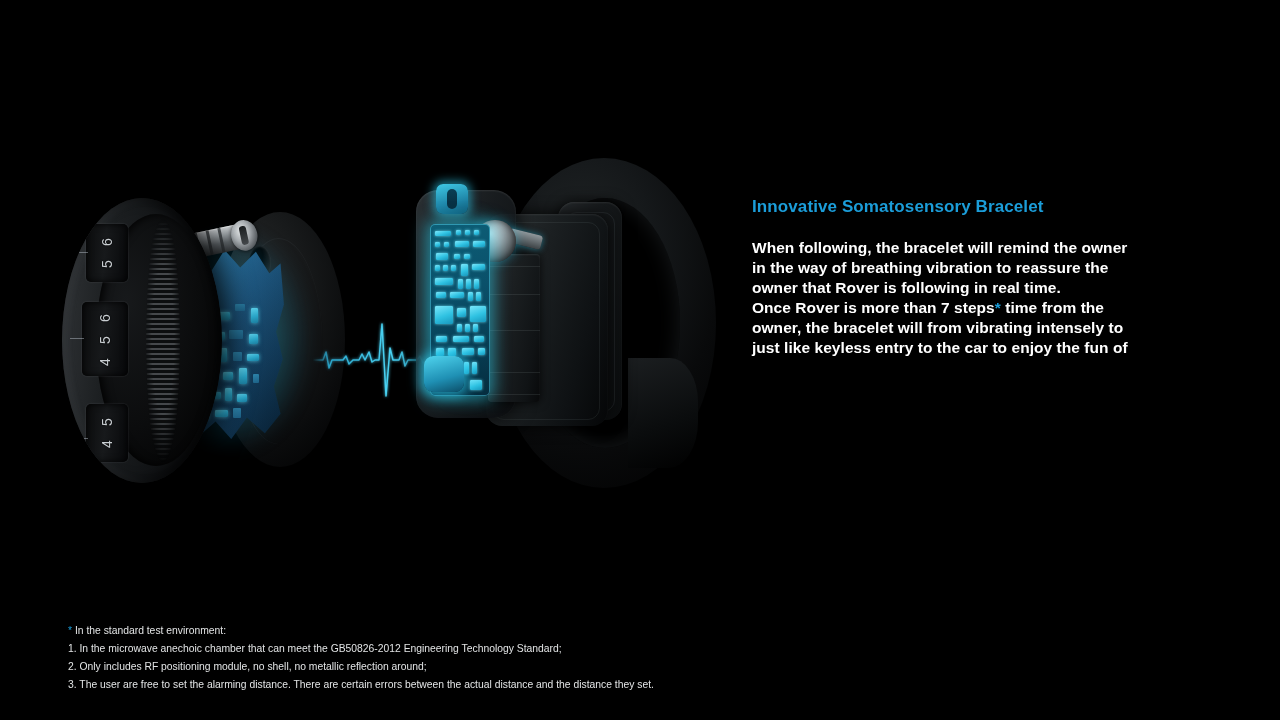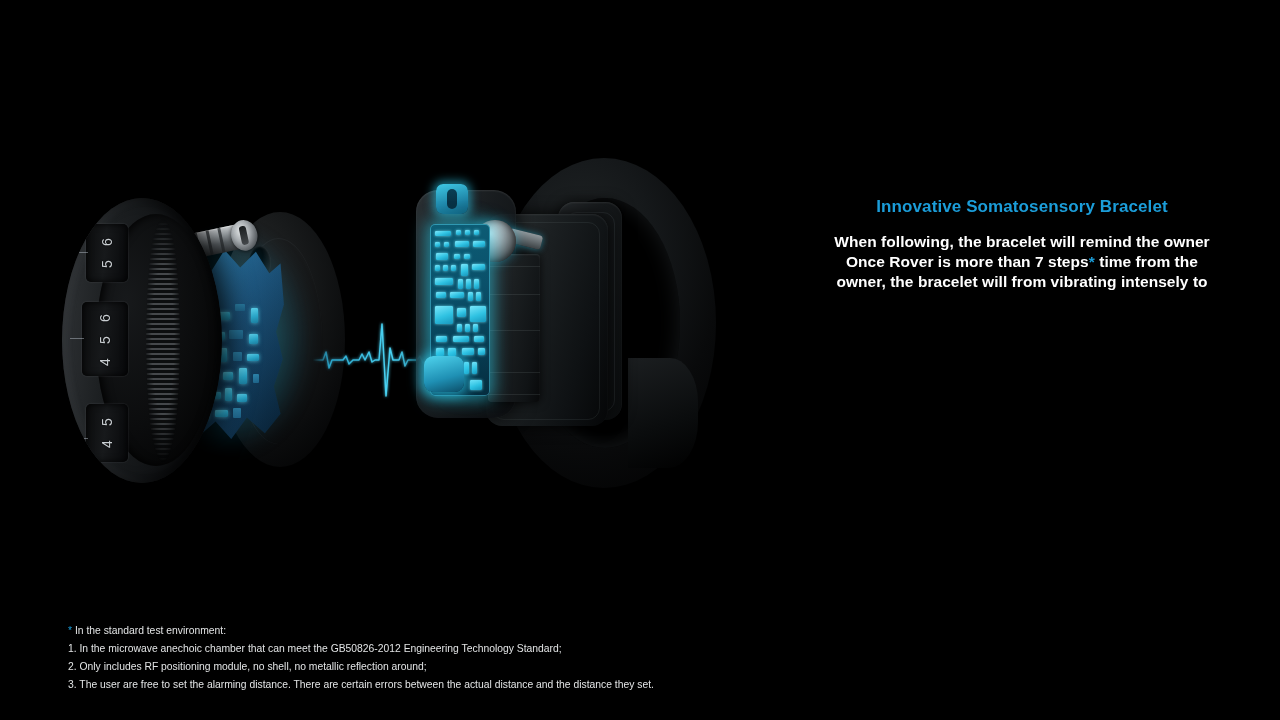--- a/index.html
+++ b/index.html
@@ -437,44 +437,43 @@
     position: absolute;
     left: 7px; top: 10px;
     width: 48px; height: 198px;
     border-radius: 12px;
     border: 1px solid rgba(150,162,168,0.13);
   }
 
   
   #text-column {
     position: absolute;
-    left: 792px;
+    left: 752px;
     top: 196px;
     width: 460px;
-    text-align: center;
   }
   #eyebrow {
     font-size: 17px;
     font-weight: bold;
     letter-spacing: 0.1px;
     line-height: 22px;
     margin: 0 0 2px 0;
   }
   #headline {
     font-size: 24px;
     font-weight: bold;
     color: #ffffff;
     line-height: 28px;
     margin: 0;
     letter-spacing: 0.1px;
   }
   #headline .hl-line { display: block; }
 
   #body-copy {
-    margin-top: 14px;
+    margin-top: 20px;
     font-size: 15.5px;
     font-weight: bold;
     color: #ffffff;
     line-height: 20px;
     letter-spacing: 0.05px;
   }
   #body-copy .p-line { display: block; white-space: nowrap; }
   .star { color: #1b9dd9; }
 
   
@@ -688,22 +687,25 @@
     </div>
   </div>
 
   <div id="text-column">
 
     <div id="eyebrow" style="color:#1b9dd9;">Innovative Somatosensory Bracelet</div>
 
 
     <div id="body-copy">
       <span class="p-line">When following, the bracelet will remind the owner</span>
+      <span class="p-line">in the way of breathing vibration to reassure the</span>
+      <span class="p-line">owner that Rover is following in real time.</span>
       <span class="p-line"><span>Once Rover is more than 7 steps</span><span class="star">*</span><span> time from the</span></span>
       <span class="p-line">owner, the bracelet will from vibrating intensely to</span>
+      <span class="p-line">just like keyless entry to the car to enjoy the fun of</span>
     </div>
   </div>
 
   <div id="footnotes">
     <span class="fn-line"><span class="fn-star">*</span><span> In the standard test environment:</span></span>
     <span class="fn-line">1. In the microwave anechoic chamber that can meet the GB50826-2012 Engineering Technology Standard;</span>
     <span class="fn-line">2. Only includes RF positioning module, no shell, no metallic reflection around;</span>
     <span class="fn-line">3. The user are free to set the alarming distance. There are certain errors between the actual distance and the distance they set.</span>
   </div>
 

